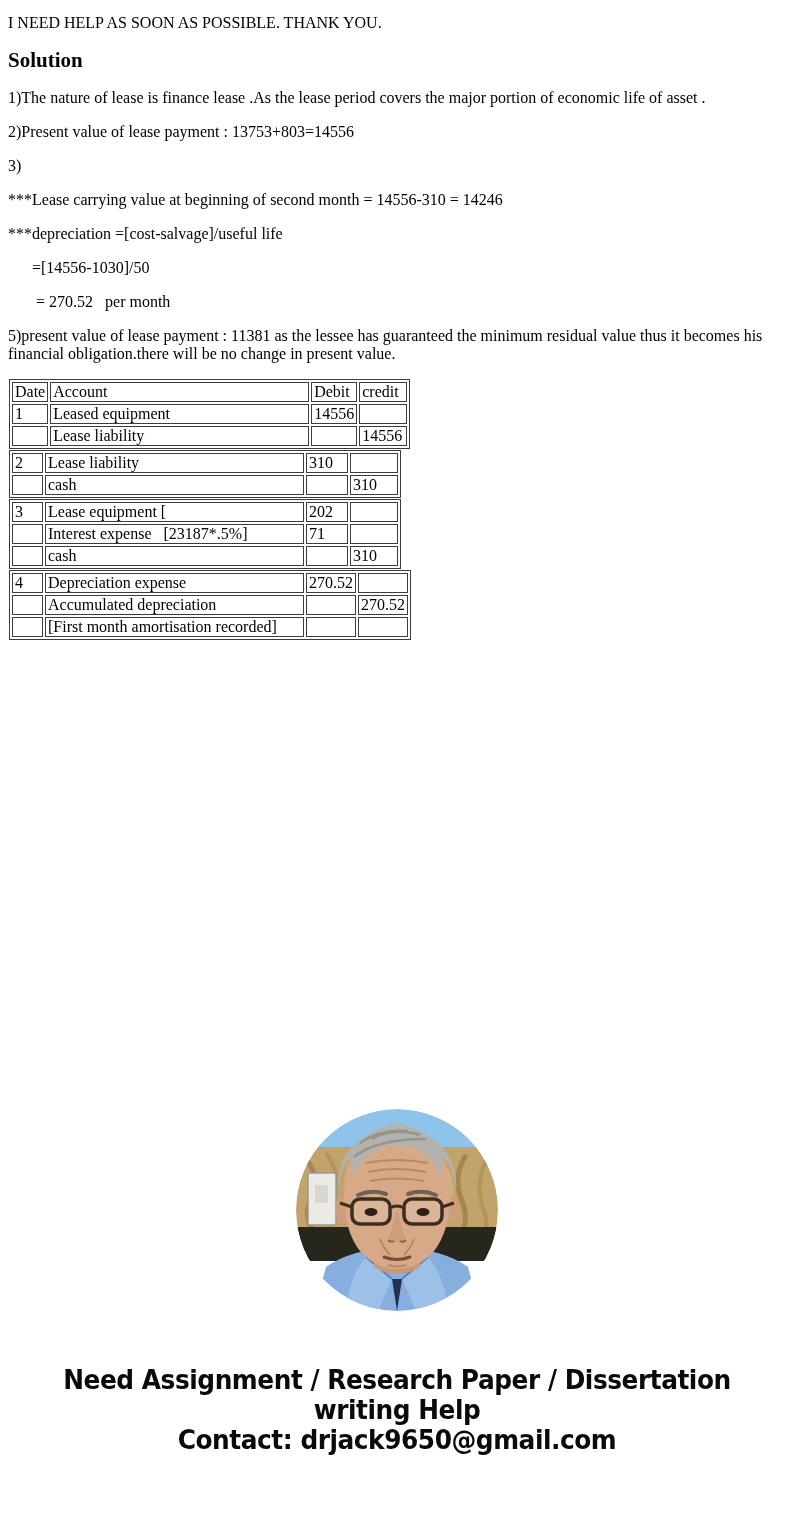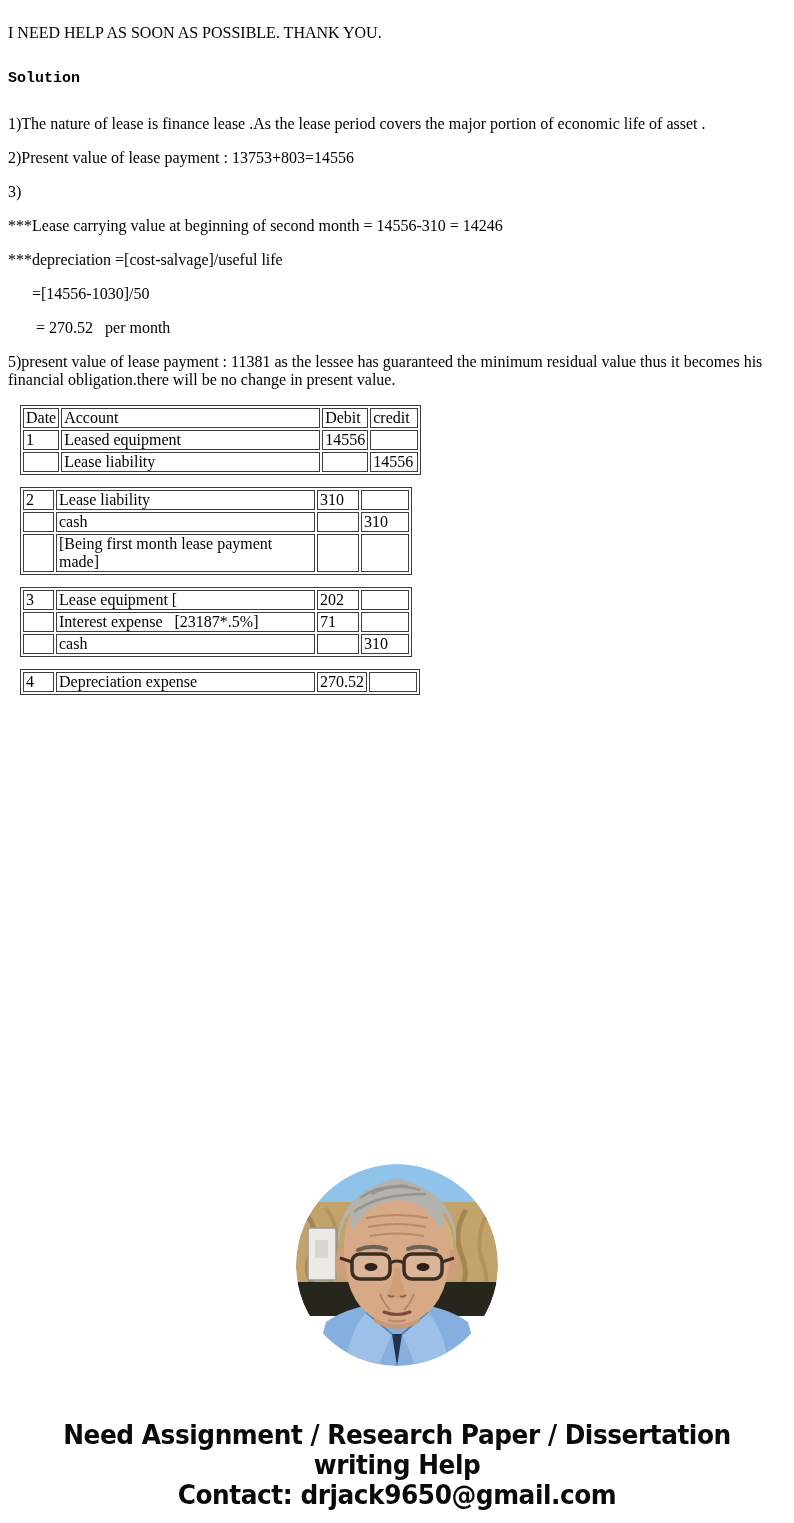--- a/index.html
+++ b/index.html
@@ -9,35 +9,35 @@
     width: 778px;
     font-family: "Liberation Serif", serif;
     font-size: 16px;
     color: #000000;
     line-height: 18px;
   }
   p.doc {
     margin: 16px 0;
     white-space: pre-wrap;
   }
-  p.doc.first { margin-top: 16px; }
+  p.doc.first { margin-top: 6px; }
   .heading {
-    font-family: Liberation Mono, monospace;
-    font-size: 15px;
+    font-family: Liberation Serif, serif;
+    font-size: 21px;
     font-weight: bold;
     line-height: 21px;
-    margin: 26px 0;
+    margin: 18px 0;
   }
   
   table.journal {
     border-collapse: separate;
     border-spacing: 2px;
     border: 1px solid #3c3c3c;
     table-layout: fixed;
-    margin: 12px;
+    margin: 1px;
   }
   table.journal td, table.journal th {
     border: 1px solid #3c3c3c;
     padding: 0 2px;
     font-weight: normal;
     text-align: left;
     font-size: 16px;
     line-height: 18px;
     height: 20px;
     overflow: hidden;
@@ -132,26 +132,20 @@
     <td>Lease liability</td>
     <td>310</td>
     <td></td>
   </tr>
   <tr>
     <td></td>
     <td>cash</td>
     <td></td>
     <td>310</td>
   </tr>
-  <tr>
-    <td></td>
-    <td>[Being first month lease payment made]</td>
-    <td></td>
-    <td></td>
-  </tr>
 </tbody>
   </table>
 
 <table class="journal">
   <colgroup>
       <col class="c-date">
       <col class="c-acct">
       <col class="c-debit">
       <col class="c-credit">
     </colgroup>
@@ -182,20 +176,32 @@
       <col class="c-date">
       <col class="c-acct">
       <col class="c-debit">
       <col class="c-credit">
     </colgroup>
   <tbody>
       <tr>
     <td>4</td>
     <td>Depreciation expense</td>
     <td>270.52</td>
+    <td></td>
+  </tr>
+  <tr>
+    <td></td>
+    <td>Accumulated depreciation</td>
+    <td></td>
+    <td>270.52</td>
+  </tr>
+  <tr>
+    <td></td>
+    <td>[First month amortisation recorded]</td>
+    <td></td>
     <td></td>
   </tr>
 </tbody>
   </table>
 
 <div class="avatar-wrap">
   <div class="avatar">
     <svg width="202" height="202" viewBox="0 0 202 202">
       <defs>
         <clipPath id="circ">

